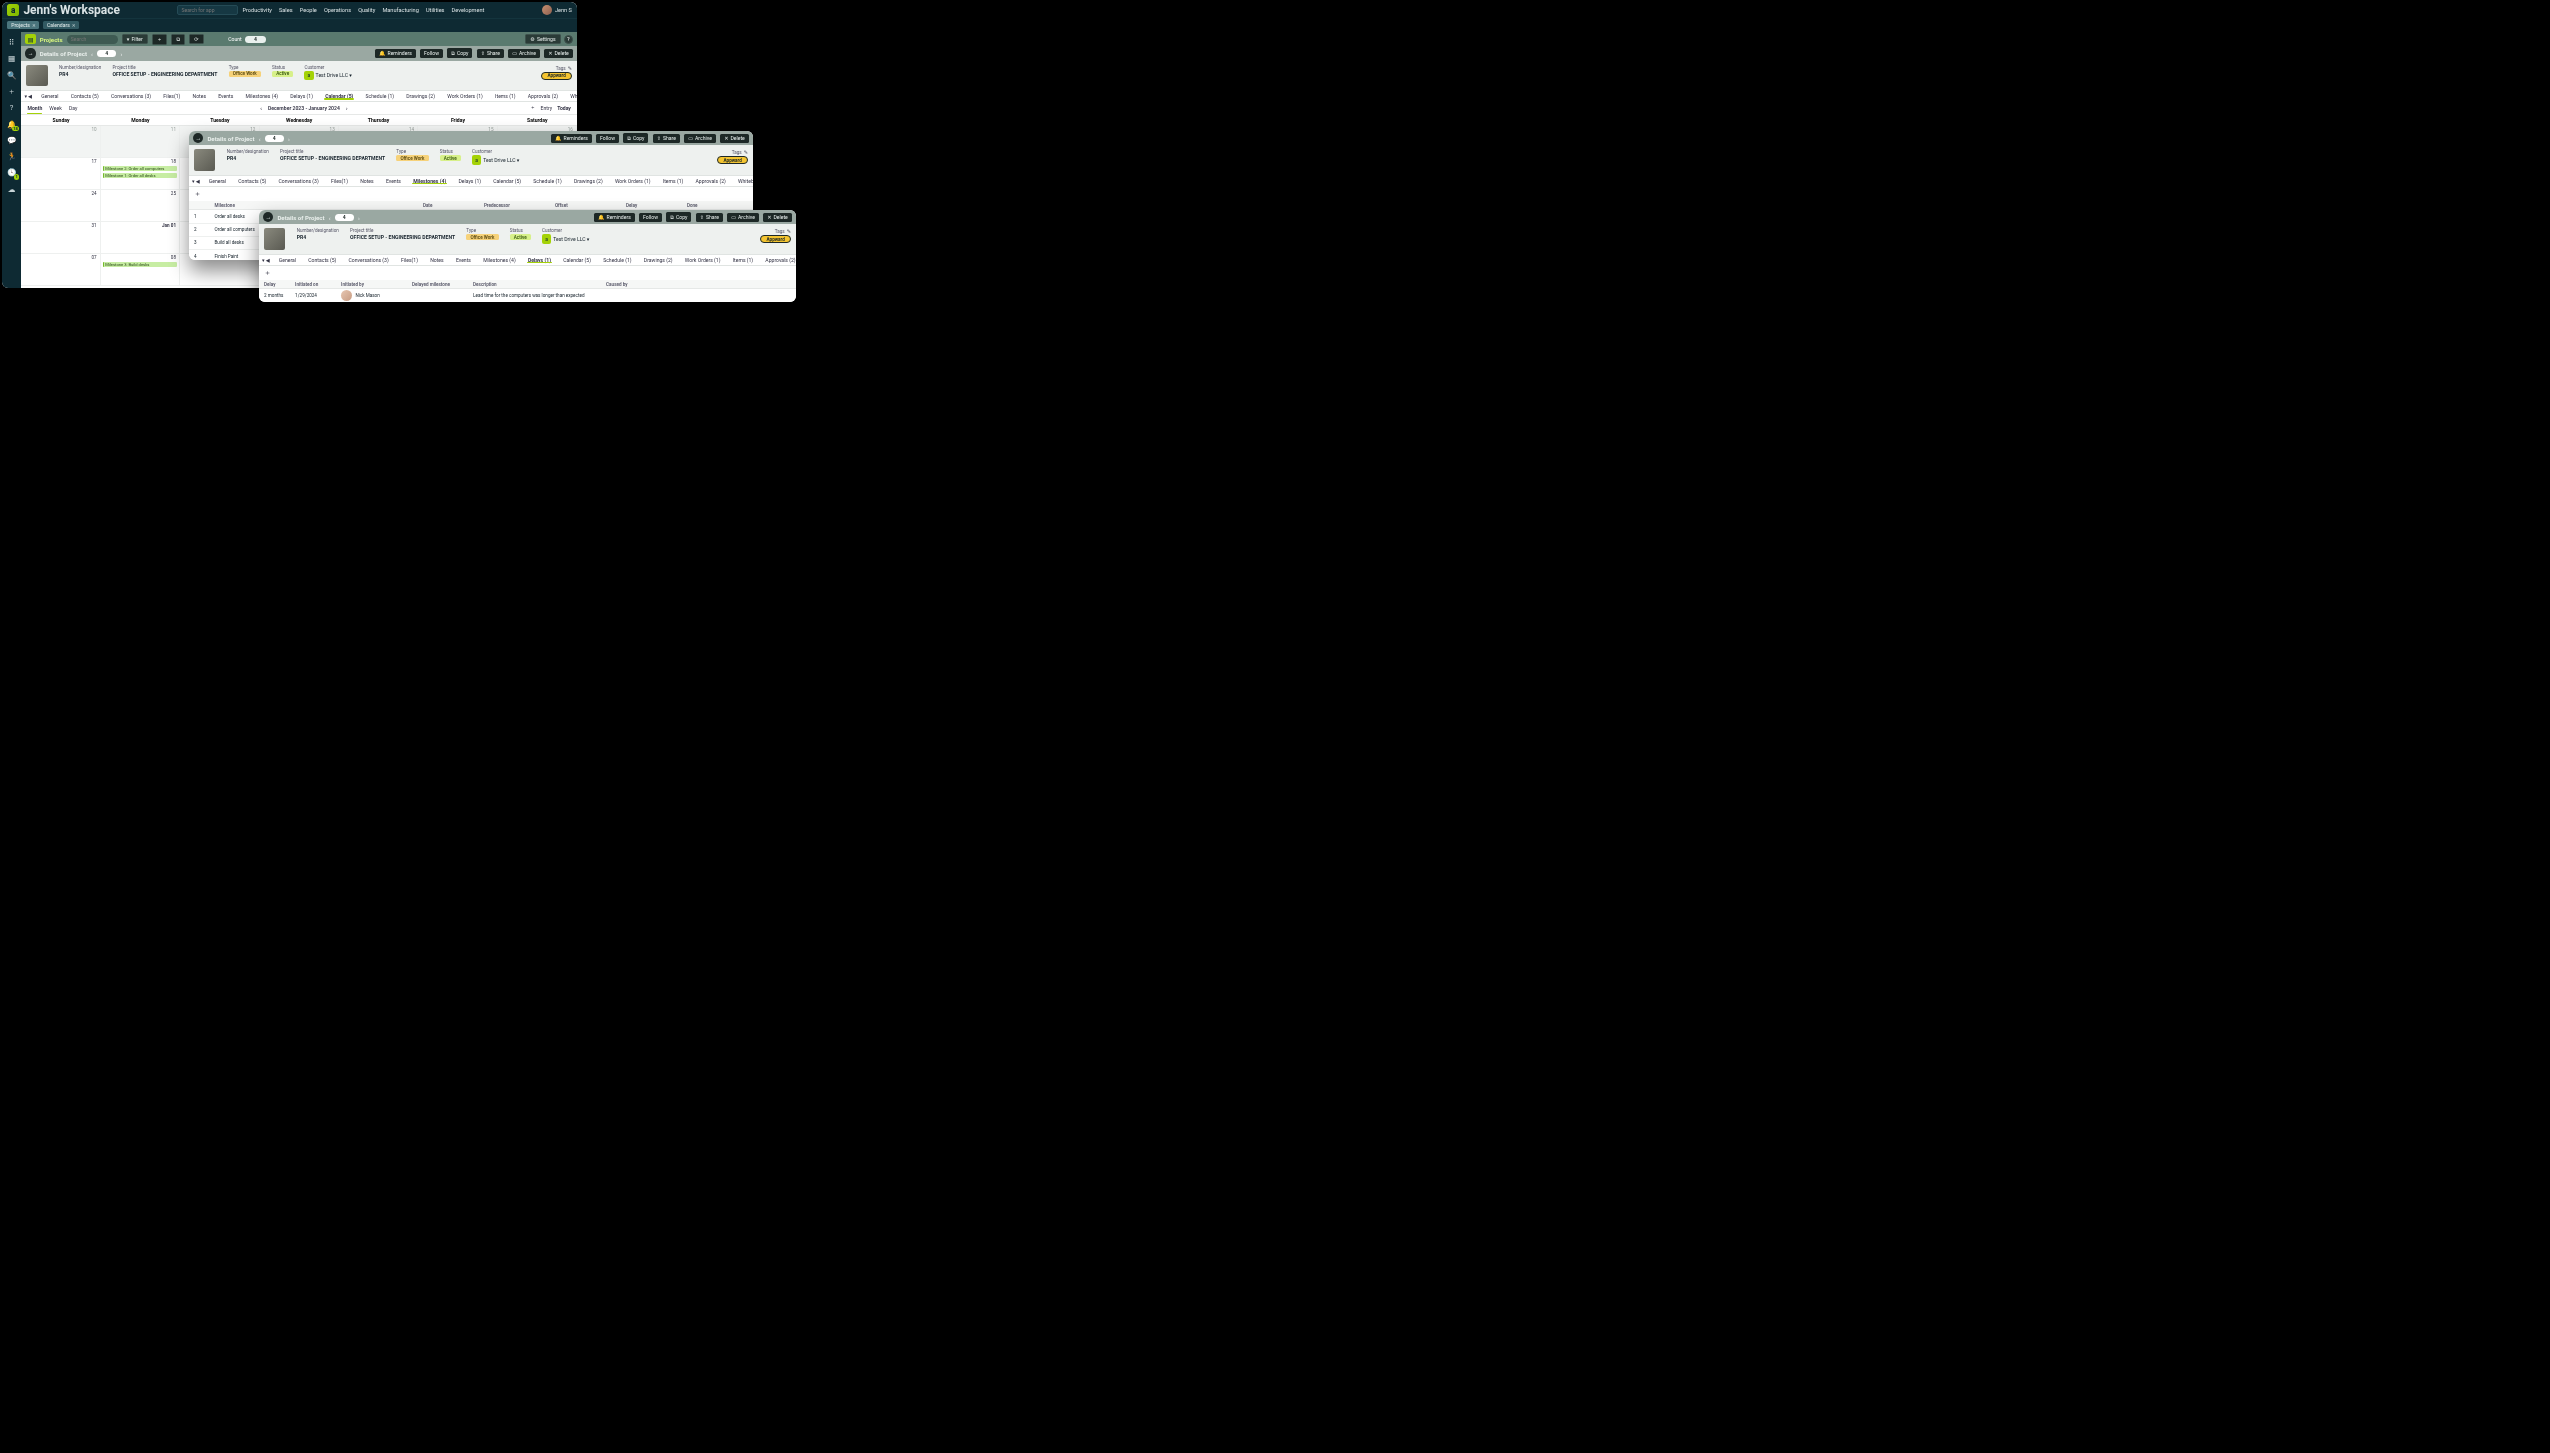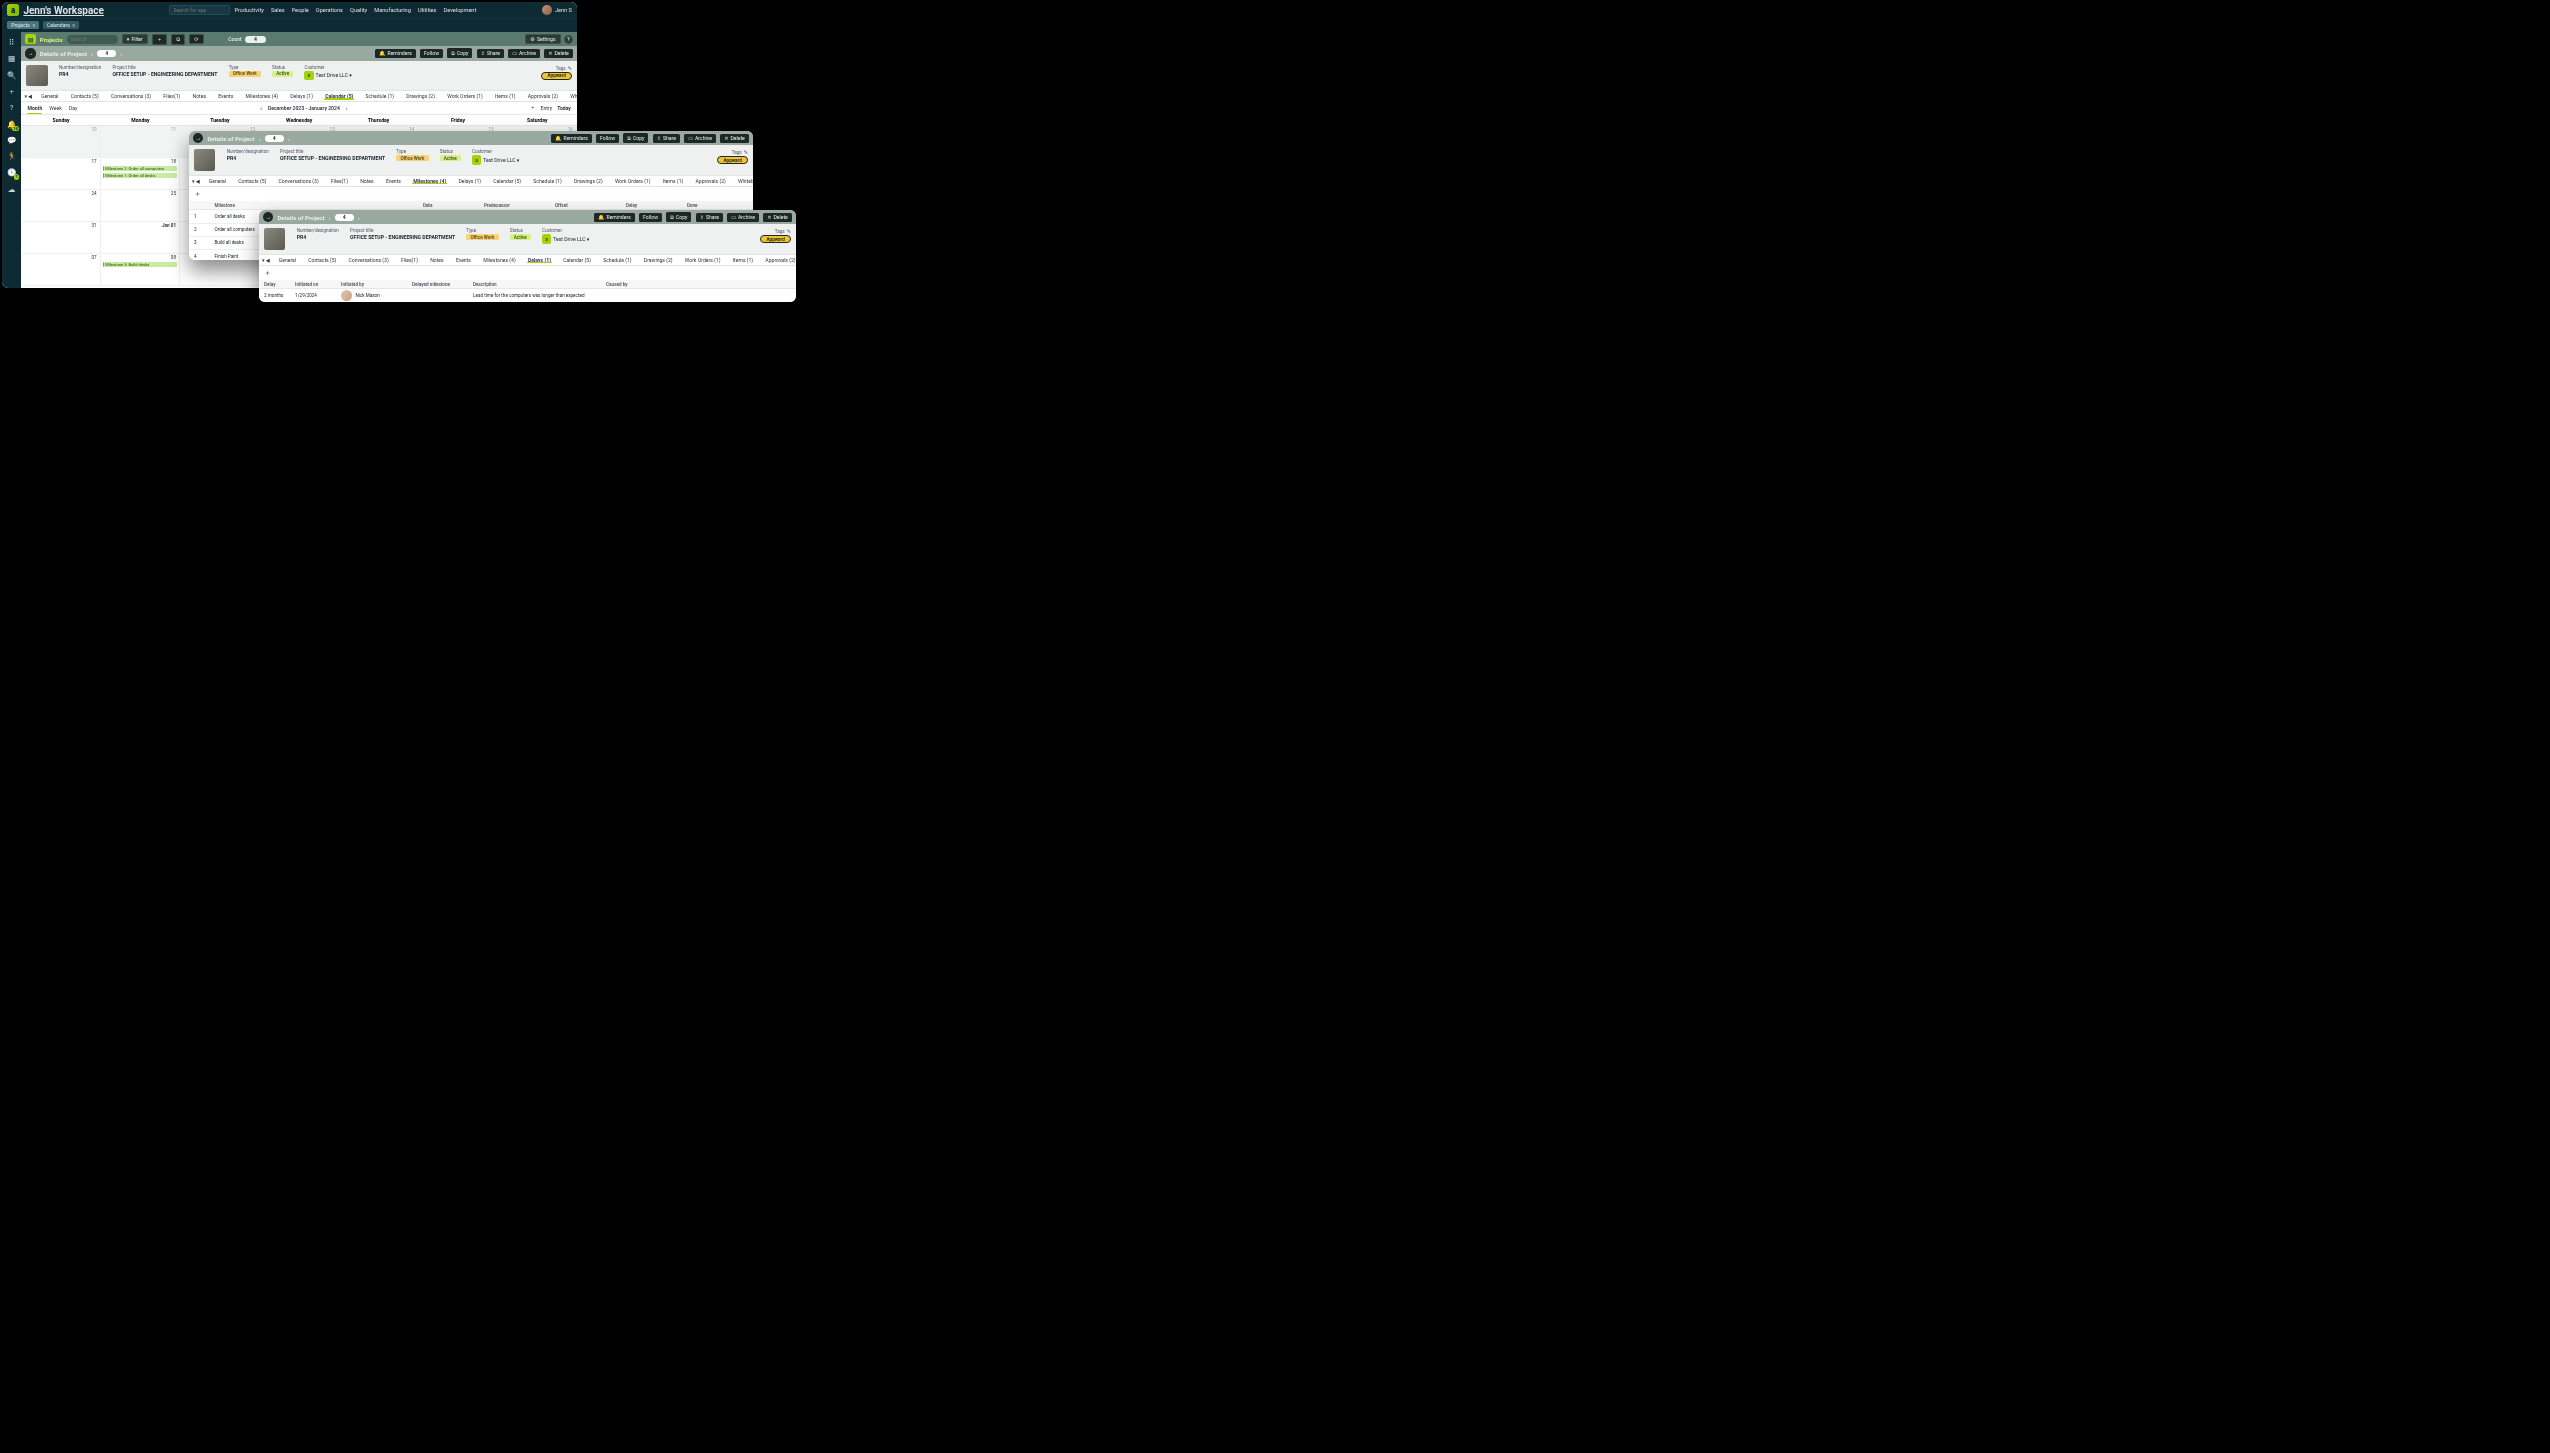--- a/index.html
+++ b/index.html
@@ -19,21 +19,21 @@
   .topbar {
     display:flex; align-items:center; height:16.3px;
     background:#0e2a33; color:#d9e2e4; padding:0 5.1px; gap:4.1px;
   }
   .logo {
     width:12.2px; height:12.2px; border-radius:2.6px;
     background:linear-gradient(135deg,#a4d207,#7db800);
     display:flex;align-items:center;justify-content:center;
     font-weight:900;color:#0e2a33;
   }
-  .ws-title { font-weight:700; font-size:10px; margin-right:auto;text-decoration:underline; }
+  .ws-title { font-weight:700; font-size:12px; margin-right:auto; }
   .top-search {
     background:#163843; border:0.5px solid #254b56; border-radius:2px;
     height:10.2px; width:61px; color:#7a959c; font-size:5.1px; padding:0 3.1px;
   }
   .topnav { display:flex; gap:7.1px; font-size:5.6px; }
   .topnav span { cursor:pointer; }
   .user { display:flex; align-items:center; gap:3.1px; font-size:5.6px; margin-left:auto;}
   .avatar-sm {
     width:10.2px;height:10.2px;border-radius:50%;
     background:linear-gradient(135deg,#c89070,#8d6050);

